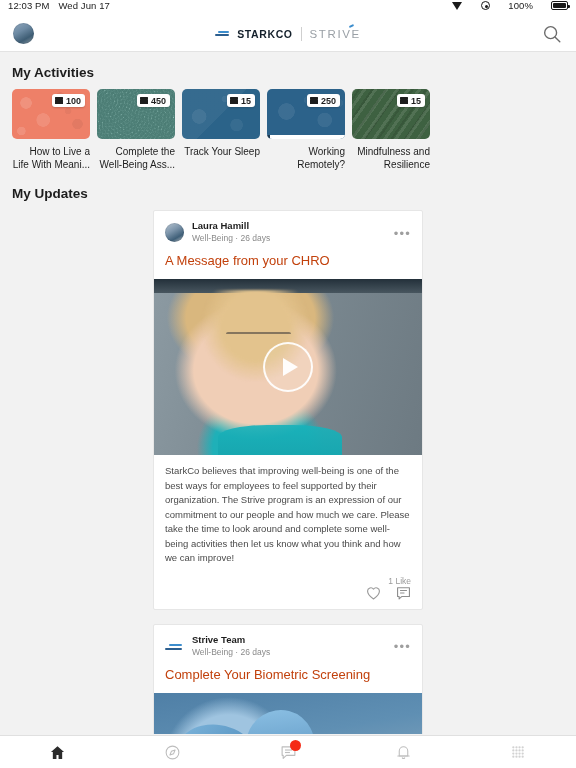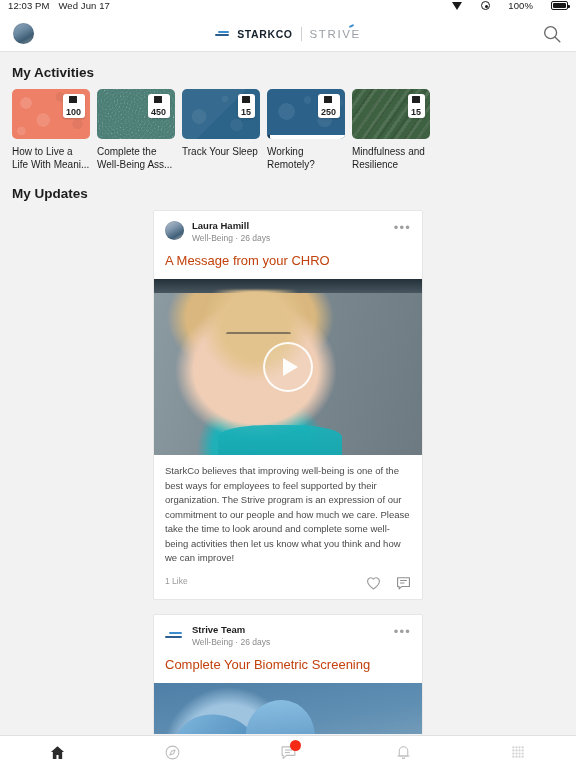--- a/index.html
+++ b/index.html
@@ -89,39 +89,38 @@
   .act-tile {
     height: 50px; border-radius: 5px; position: relative; overflow: hidden;
   }
   .act-badge {
     position: absolute; top: 5px; right: 5px;
     background: #fff; border-radius: 3px;
     padding: 1.5px 4px 1.5px 3px;
     display: flex; align-items: center; gap: 3px;
     font-size: 9px; font-weight: bold; color: #1d1d1d;
     box-shadow: 0 1px 2px rgba(0,0,0,.18);
-    flex-direction: column;
   }
   .gift-ic { width: 8px; height: 8px; position: relative; flex:none;}
   .gift-ic::before{
     content:""; position:absolute; left:0; top:2.2px; width:8px; height:5.8px;
     background:#1d1d1d; border-radius:.5px;
   }
   .gift-ic::after{
     content:""; position:absolute; left:0; top:0; width:8px; height:2px;
     background:#1d1d1d; border-radius:.5px;
     box-shadow: 3.2px 2px 0 -2.6px #fff, 3.2px 4px 0 -2.6px #fff, 3.2px 6px 0 -2.6px #fff;
   }
   .act-progress {
     position:absolute; left:0; right:0; bottom:0; height:4px; background:#ffffff;
   }
   .act-progress > i { display:block; height:100%; background:#1e3a52; }
   .act-label {
     font-size: 10px; line-height: 13px; color: #1d1d1d;
-    margin-top: 6px; max-height: 26px; overflow: hidden;
+    margin-top: 6px; max-height: 26px; overflow: hidden; text-align: right;
   }
 
   
   .pat-coral {
     background-color:#ee8068;
     background-image:
       radial-gradient(circle at 18% 28%, rgba(255,255,255,.14) 5.5px, transparent 6px),
       radial-gradient(circle at 62% 16%, rgba(0,0,0,.055) 4.5px, transparent 5px),
       radial-gradient(circle at 40% 62%, rgba(255,255,255,.12) 6.5px, transparent 7px),
       radial-gradient(circle at 84% 70%, rgba(0,0,0,.05) 5px, transparent 5.5px),
@@ -160,21 +159,21 @@
     background-image:
       repeating-linear-gradient(125deg, rgba(255,255,255,.10) 0 3px, transparent 3px 9px),
       repeating-linear-gradient(125deg, rgba(0,0,0,.10) 5px 7px, transparent 7px 16px);
   }
 
   
   .feed { padding: 0 0 10px 0; display:flex; flex-direction:column; align-items:center; gap:14px;}
   .post {
     width: 270px; background: #fff; border: 1px solid #e6e6e6; border-radius: 2px;
   }
-  .post-head { display: flex; align-items: flex-start; padding: 9px 11px 0 11px; }
+  .post-head { display: flex; align-items: center; padding: 9px 11px 0 11px; }
   .post-avatar {
     width: 19px; height: 19px; border-radius: 50%; flex: none; margin-top: 1px;
     background: linear-gradient(150deg,#b9c6d2 0%,#7d95ab 40%,#3f5f78 72%,#c9ccce 100%);
     box-shadow: inset 0 0 0 1px rgba(0,0,0,.08);
   }
   .post-logo {
     width: 19px; height: 19px; flex: none; margin-top: 2px;
     display: flex; flex-direction: column; justify-content: center; gap: 2px;
   }
   .post-logo i { display:block; height:2px; border-radius:1px; background:#3c8dcd;}
@@ -255,21 +254,21 @@
     border-left:15px solid rgba(255,255,255,.95);
     border-top:9px solid transparent; border-bottom:9px solid transparent;
     margin-left:5px;
   }
 
   .post-body {
     font-size: 9.5px; line-height: 14.5px; color: #4a4a4a;
     padding: 9px 11px 0 11px; white-space: pre-line;
   }
   .post-actions {
-    display:flex; align-items:flex-start; padding: 10px 11px 9px 11px;
+    display:flex; align-items:flex-end; padding: 10px 11px 9px 11px; flex-direction: column;
   }
   .likes { font-size: 8.5px; color: #9a9a9a; }
   .act-icons { margin-left:auto; display:flex; gap:15px; align-items:center;}
   .act-icons svg { display:block; }
 
   
   .bottomnav {
     position:absolute; left:0; right:0; bottom:0; height:33px;
     background:#fff; border-top:1px solid #e0e0e0;
     display:flex; align-items:center;

